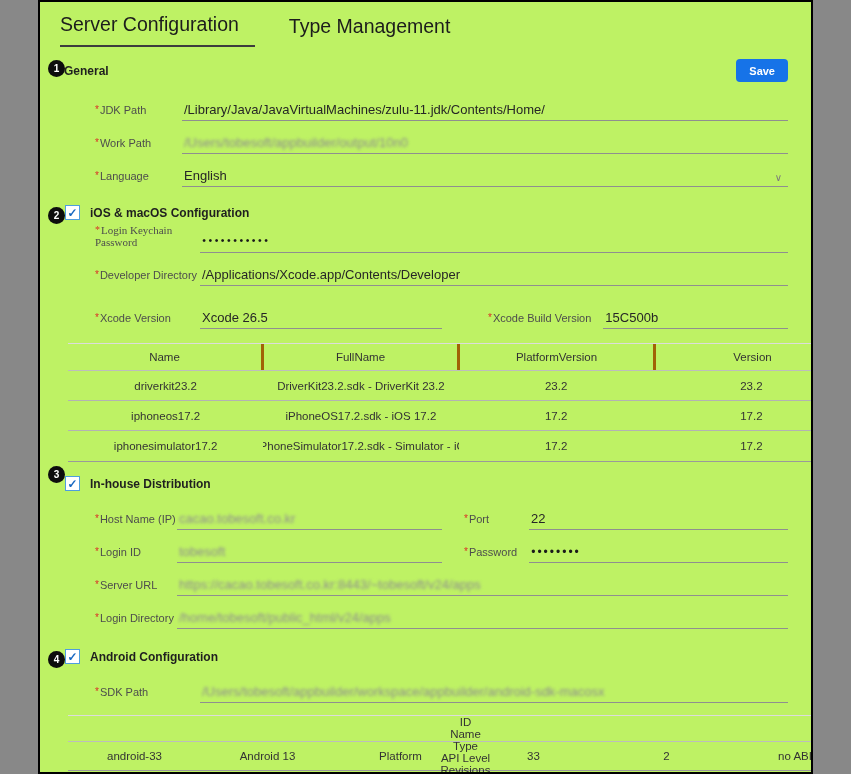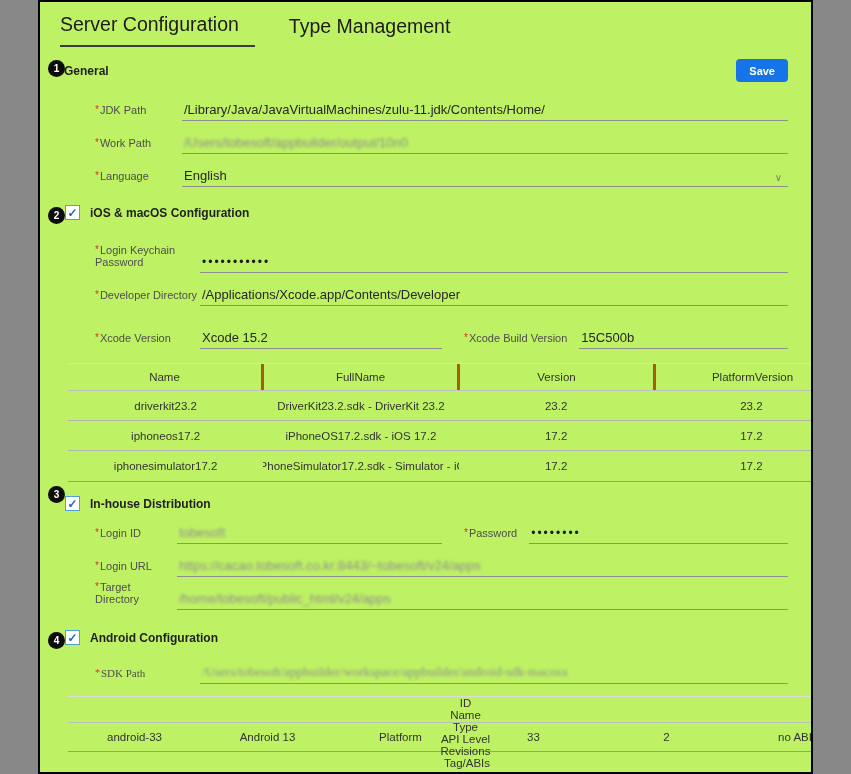--- a/index.html
+++ b/index.html
@@ -68,21 +68,21 @@
         font-size:11.5px; color:#333; white-space:nowrap; overflow:hidden; }
   .vscroll { width:17px; flex:none; display:flex; flex-direction:column; align-items:center; }
   .vchev { color:#7a7a7a; font-size:9px; line-height:1; cursor:pointer; }
   .vchev.up { margin-top:5px; }
   .vchev.down { margin-bottom:5px; }
   .vthumb { width:13px; height:38px; background:#d2d2d2; margin-top:3px; }
   .vspace { flex:1; }
   
   .atable .thead { height:26px;flex-direction:column; }
   .atable .trow { height:28px; }
-  .m-ios-rows { margin-top:20px; }
+  .m-ios-rows { margin-top:0;font-family:Liberation Serif, serif; }
 </style>
 </head>
 <body>
 
 <div class="page">
 
   <div class="tabs">
     <div class="tab active">Server Configuration</div>
     <div class="tab">Type Management</div>
   </div>
@@ -127,42 +127,42 @@
       <span class="val">
           <span class="vtext dots">•••••••••••</span>
         </span>
     </div>
     <div class="frow">
       <span class="lbl lbl-w"><span class="req">*</span><span>Developer Directory</span></span>
       <span class="val">
           <span class="vtext">/Applications/Xcode.app/Contents/Developer</span>
         </span>
     </div>
-    <div class="frow2" style="margin-top:10px;">
+    <div class="frow2" style="margin-top:10px;gap:24px;">
       <div class="col-l">
         <span class="lbl lbl-w"><span class="req">*</span><span>Xcode Version</span></span>
         <span class="val">
-            <span class="vtext">Xcode 15.2</span>
+            <span class="vtext">Xcode 26.5</span>
           </span>
       </div>
       <div class="col-r">
         <span class="lbl"><span class="req">*</span><span>Xcode Build Version</span></span>
         <span class="val">
             <span class="vtext">15C500b</span>
           </span>
       </div>
     </div>
 
     <div class="tablewrap">
       <div class="tbl">
         <div class="thead">
           <div class="th">Name</div>
           <div class="th">FullName</div>
+          <div class="th">PlatformVersion</div>
           <div class="th">Version</div>
-          <div class="th">PlatformVersion</div>
         </div>
         <div class="trow">
           <div class="td">driverkit23.2</div>
           <div class="td">DriverKit23.2.sdk - DriverKit 23.2</div>
           <div class="td">23.2</div>
           <div class="td">23.2</div>
         </div>
         <div class="trow">
           <div class="td">iphoneos17.2</div>
           <div class="td">iPhoneOS17.2.sdk - iOS 17.2</div>
@@ -186,57 +186,71 @@
   </div>
 
   <div class="section">
     <div class="badge" style="top:-10px;">3</div>
     <div class="chk-head" style="margin-top:14px;">
       <span class="checkbox">
           <span>✓</span>
         </span>
       <span class="sec-title">In-house Distribution</span>
     </div>
+    <div class="frow2" style="margin-top:6px; height:33px;">
+      <div class="col-l">
+        <span class="lbl lbl-n"><span class="req">*</span><span>Host Name (IP)</span></span>
+        <span class="val obscured">
+            <span class="vtext">cacao.tobesoft.co.kr</span>
+          </span>
+      </div>
+      <div class="col-r">
+        <span class="lbl lbl-port"><span class="req">*</span><span>Port</span></span>
+        <span class="val">
+            <span class="vtext">22</span>
+          </span>
+      </div>
+    </div>
     <div class="frow2" style="height:33px;">
       <div class="col-l">
         <span class="lbl lbl-n"><span class="req">*</span><span>Login ID</span></span>
         <span class="val obscured">
             <span class="vtext">tobesoft</span>
           </span>
       </div>
       <div class="col-r">
         <span class="lbl lbl-port"><span class="req">*</span><span>Password</span></span>
         <span class="val">
             <span class="vtext dots">••••••••</span>
           </span>
       </div>
     </div>
     <div class="frow">
-      <span class="lbl lbl-n"><span class="req">*</span><span>Login URL</span></span>
+      <span class="lbl lbl-n"><span class="req">*</span><span>Server URL</span></span>
       <span class="val obscured">
           <span class="vtext">https://cacao.tobesoft.co.kr:8443/~tobesoft/v24/apps</span>
         </span>
     </div>
     <div class="frow">
-      <span class="lbl lbl-n"><span class="req">*</span><span>Target Directory</span></span>
+      <span class="lbl lbl-n"><span class="req">*</span><span>Login Directory</span></span>
       <span class="val obscured">
           <span class="vtext">/home/tobesoft/public_html/v24/apps</span>
         </span>
     </div>
   </div>
 
   <div class="section">
     <div class="badge" style="top:2px;">4</div>
     <div class="chk-head" style="margin-top:20px;">
       <span class="checkbox">
           <span>✓</span>
         </span>
       <span class="sec-title">Android Configuration</span>
     </div>
-    <div class="frow" style="margin-top:6px;font-family:Liberation Serif, serif;">
+    <div class="frow" style="margin-top:6px;">
       <span class="lbl lbl-w"><span class="req">*</span><span>SDK Path</span></span>
       <span class="val obscured">
           <span class="vtext">/Users/tobesoft/appbuilder/workspace/appbuilder/android-sdk-macosx</span>
         </span>
     </div>
 
     <div class="tablewrap atable" style="margin-top:12px;">
       <div class="tbl">
         <div class="thead">
           <div class="th">ID</div>

